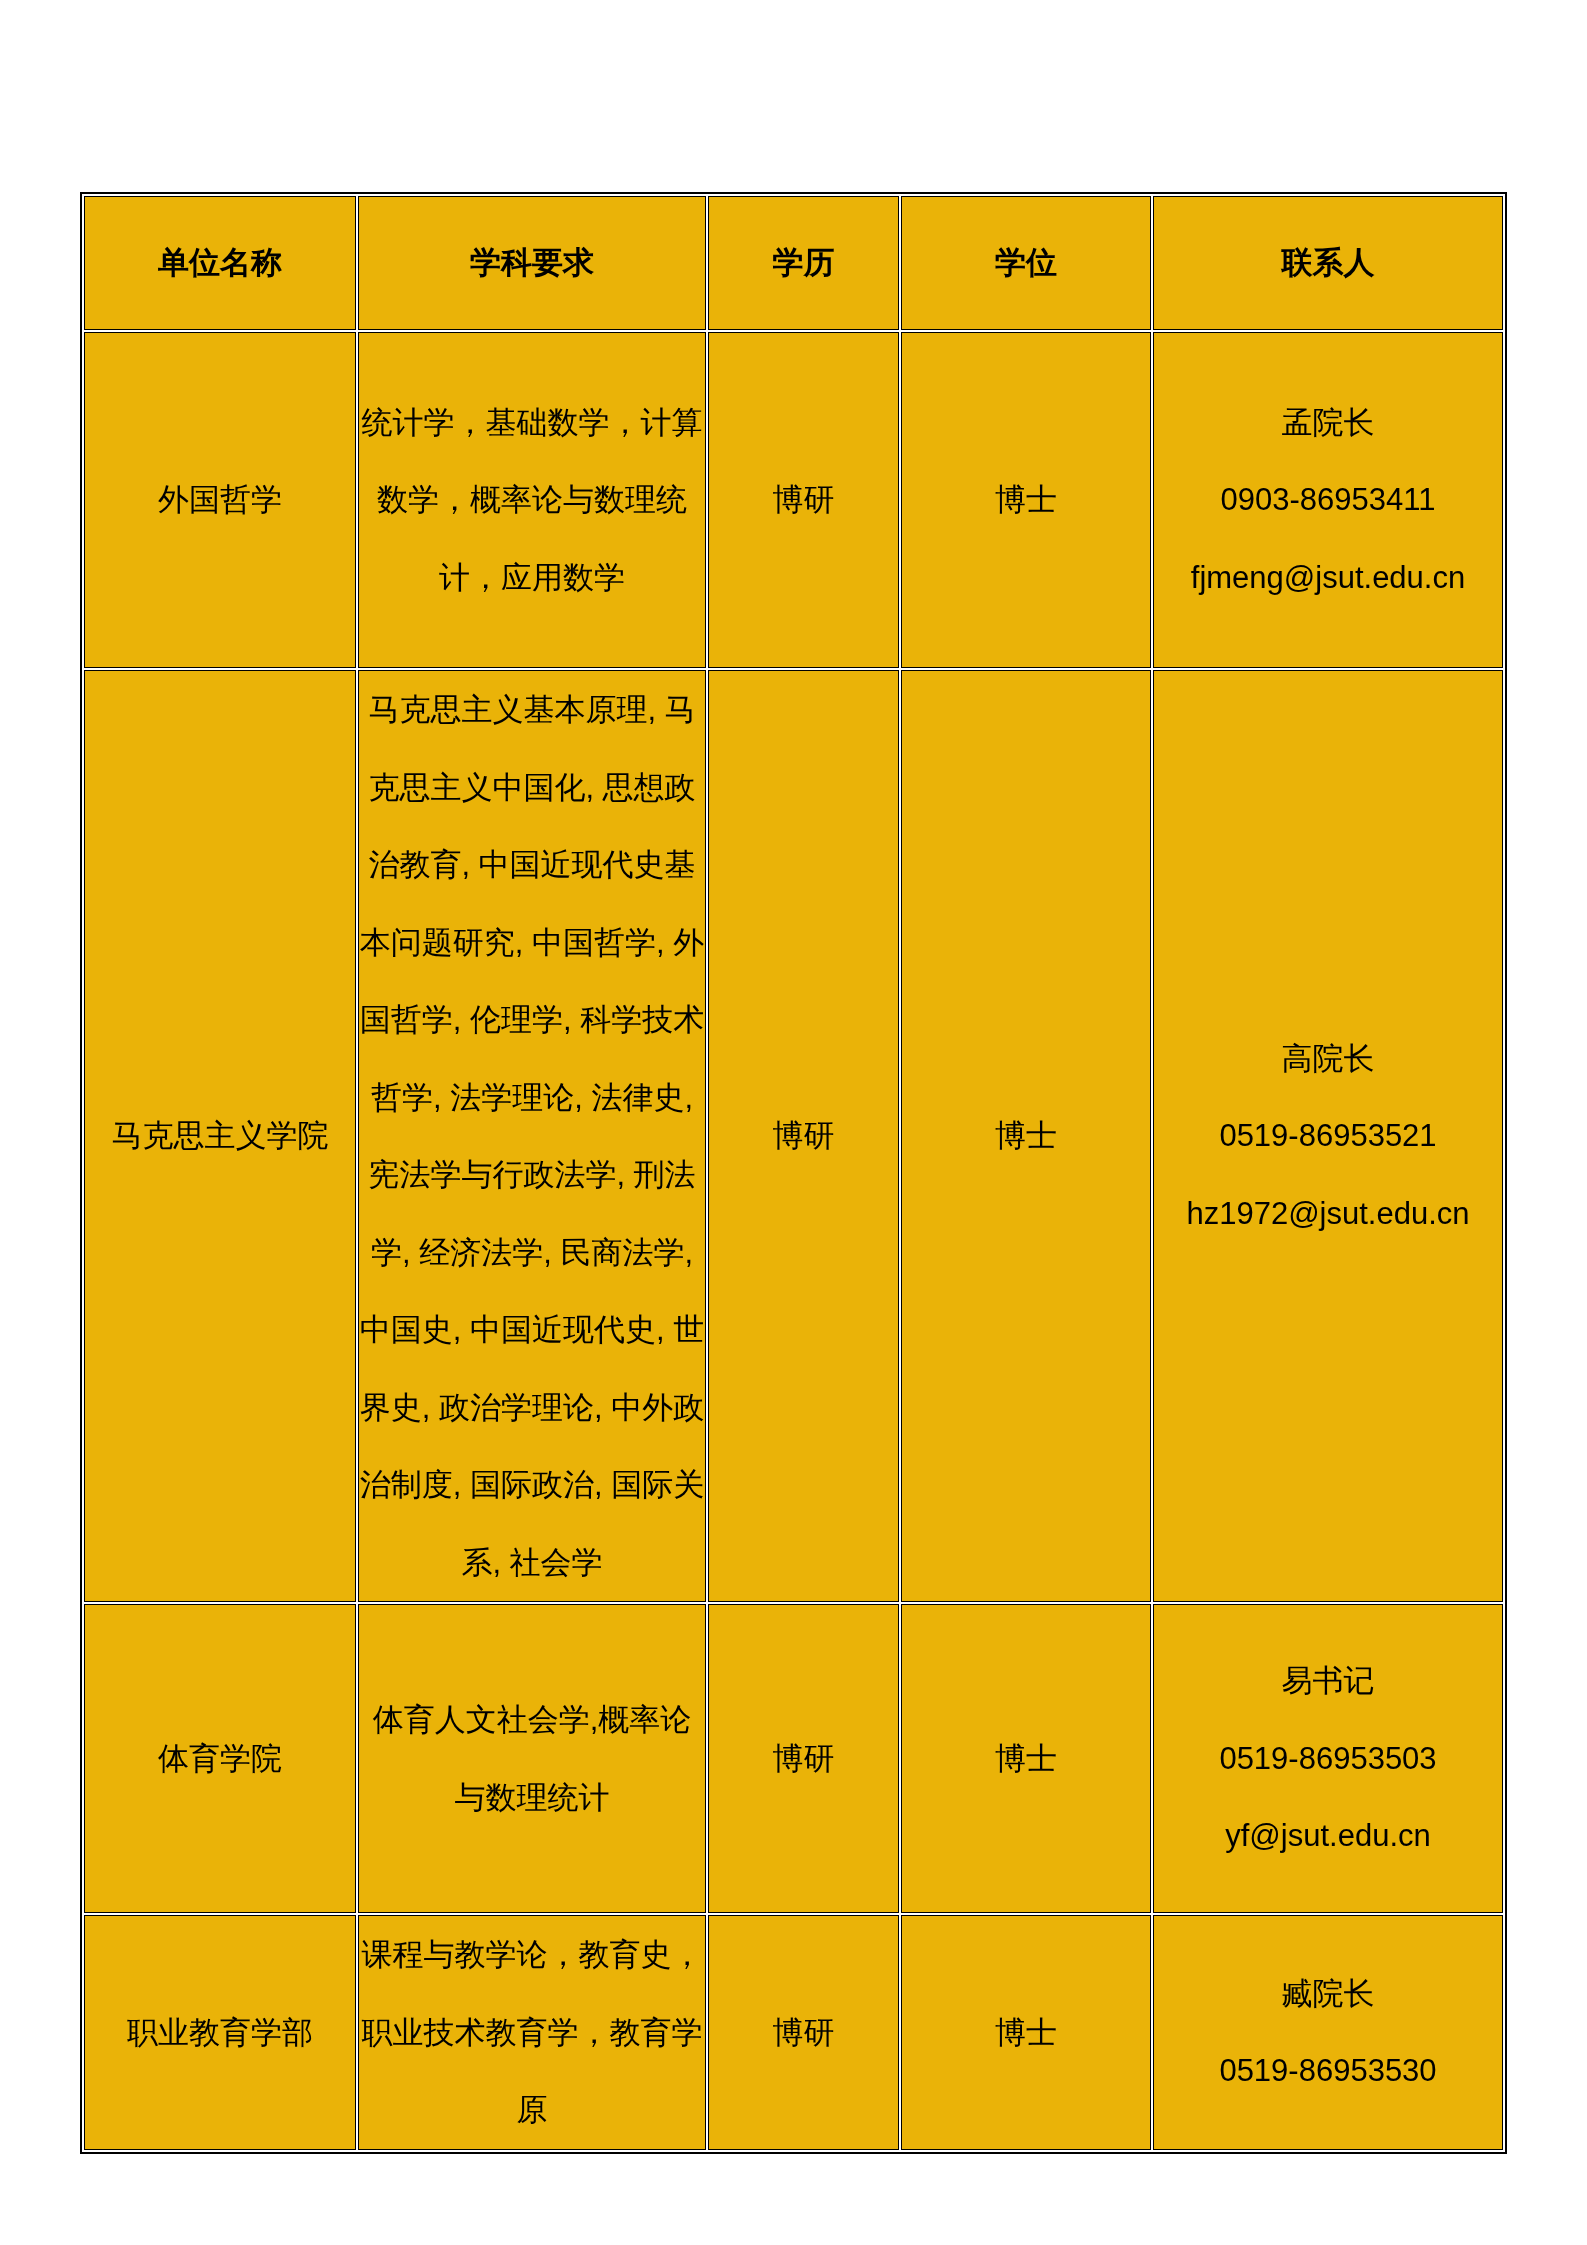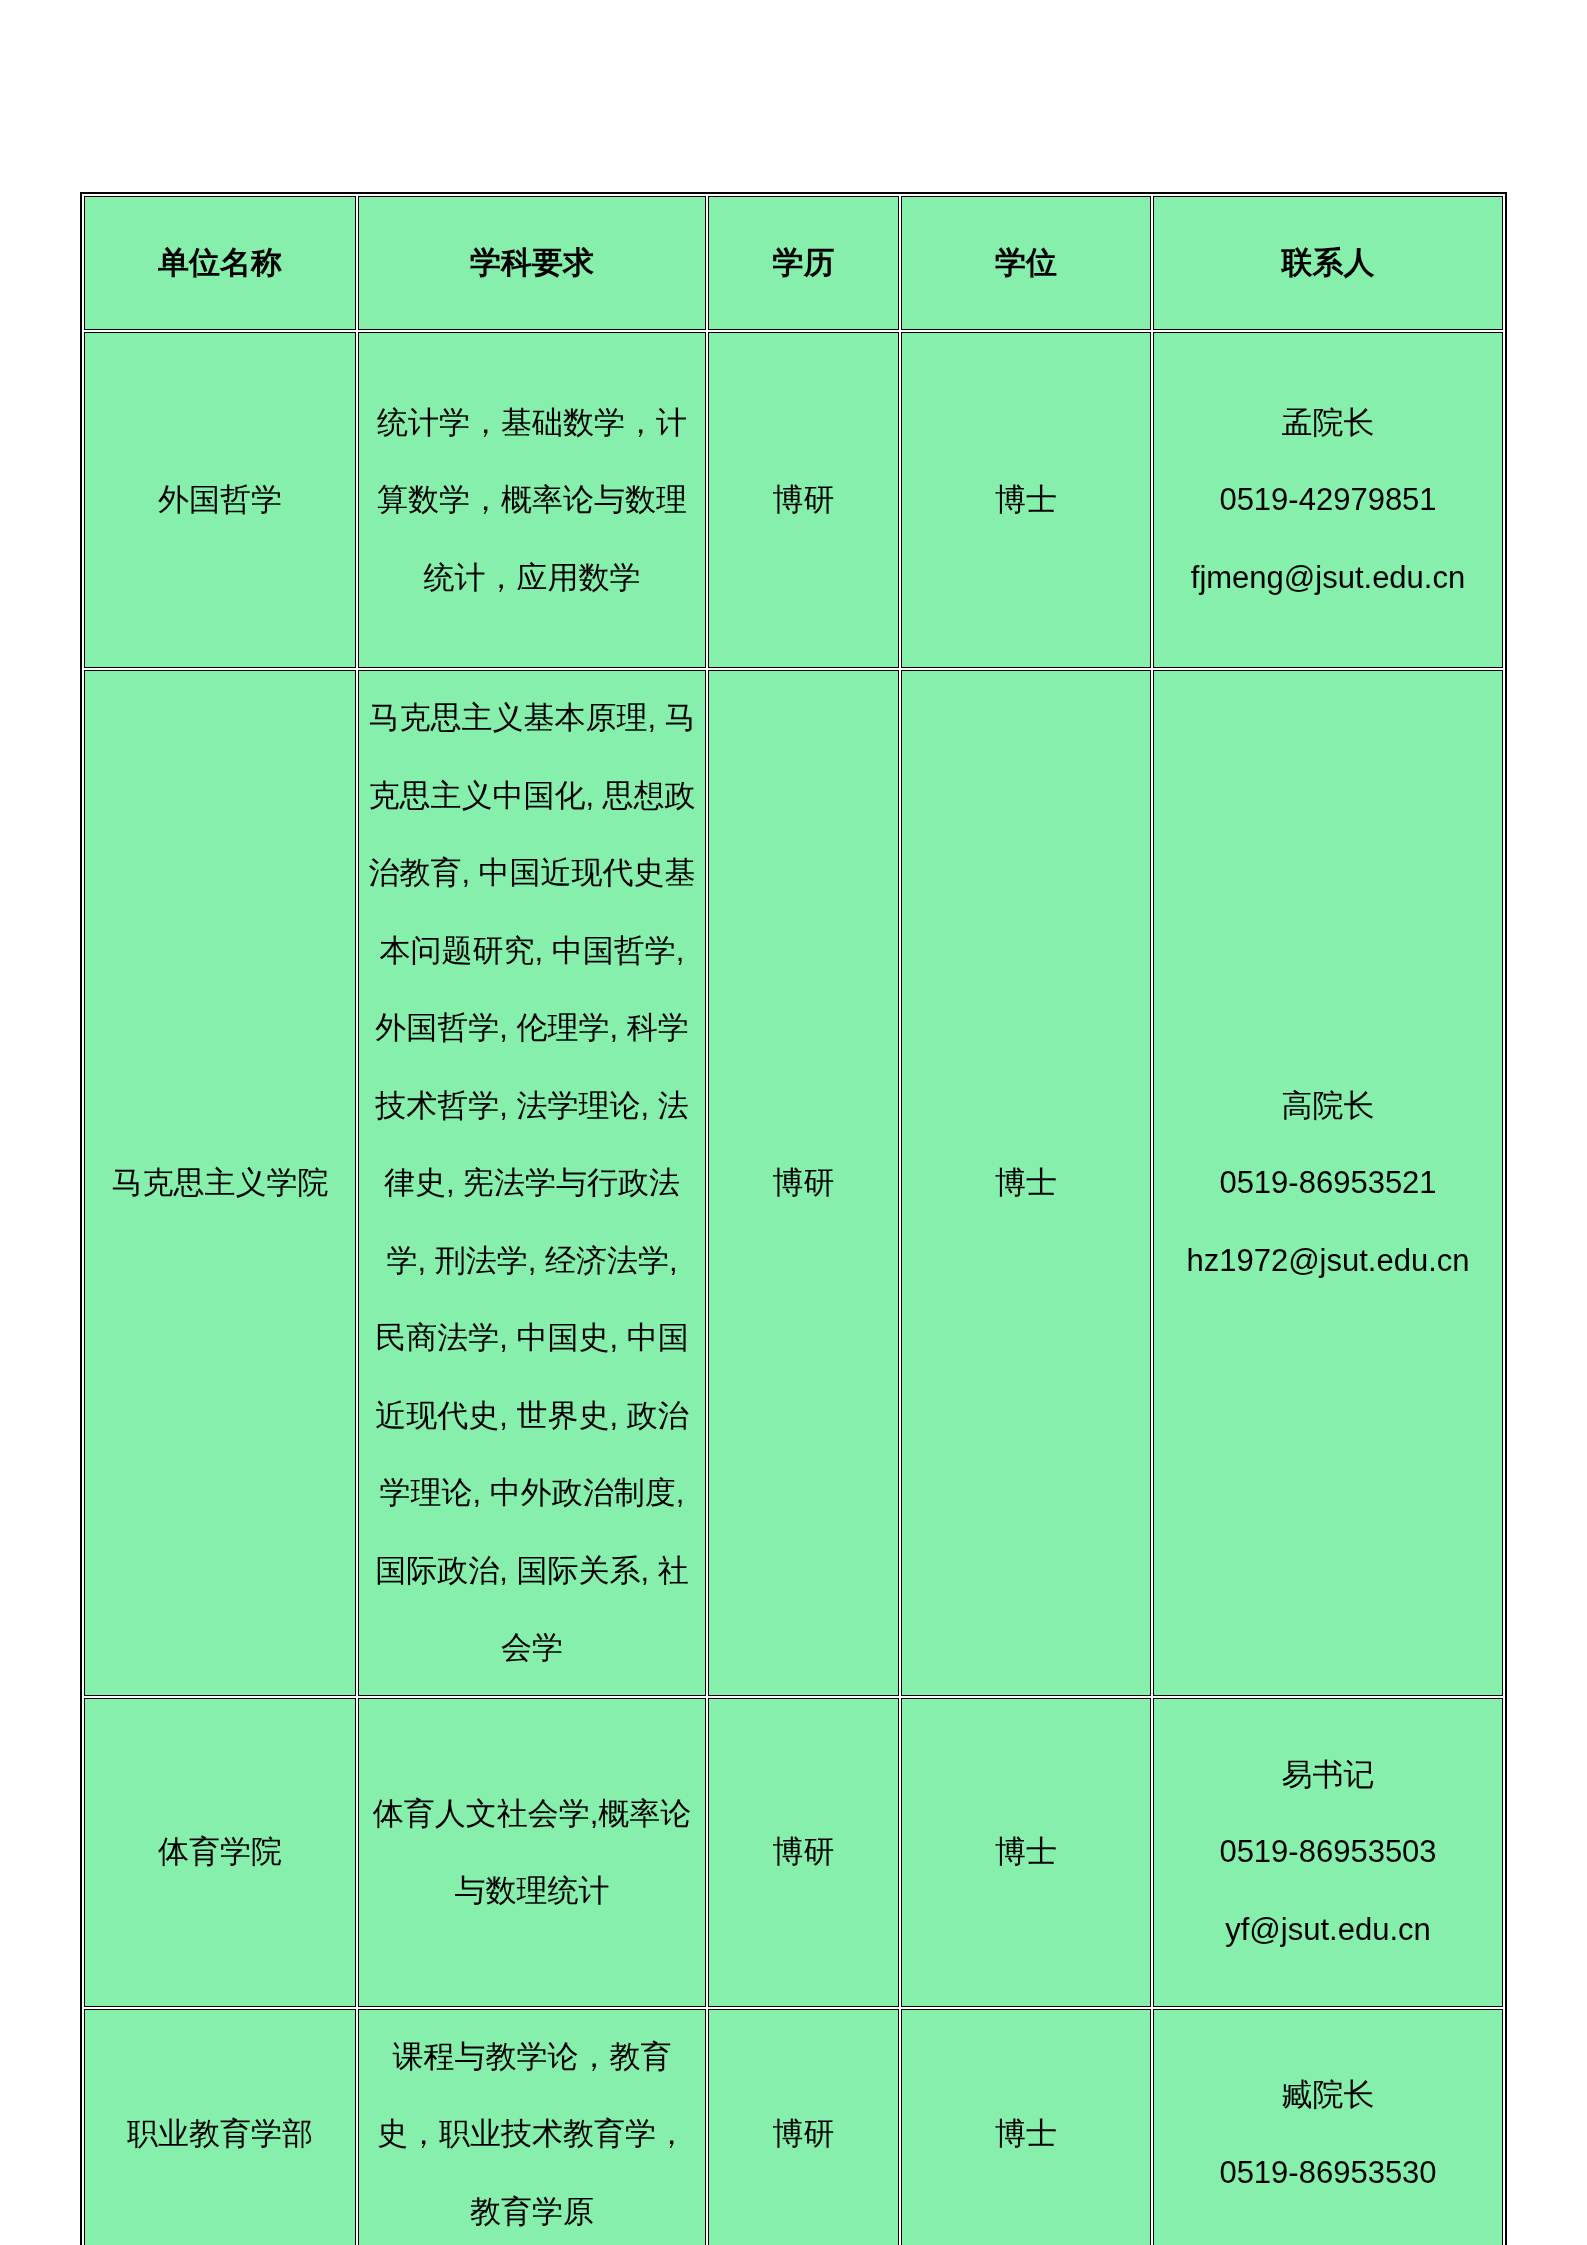--- a/index.html
+++ b/index.html
@@ -21,27 +21,27 @@
     width: 1426px;
     table-layout: fixed;
     border-collapse: separate;
     border-spacing: 2.5px;
     border: 2px solid #000000;
     background: #ffffff;
   }
   table.doc-table td {
     box-sizing: border-box;
     border: 1.5px solid #000000;
-    background: #86efac;
+    background: #eab308;
     vertical-align: middle;
     text-align: center;
     font-size: 31px;
     line-height: 2.5;
     overflow: hidden;
-    padding: 8px;
+    padding: 0;
   }
   tr.hdr-row td {
     height: 134px;
     font-weight: bold;
     line-height: 1.2;
   }
   tr.row-1 td { height: 336px; }
   tr.row-2 td { height: 930px; }
   tr.row-3 td { height: 309px; }
   tr.row-4 td { height: 186px; }
@@ -72,21 +72,21 @@
     <td>联系人</td>
   </tr>
 
   <tr class="row-1">
     <td class="cell-unit">外国哲学</td>
     <td class="cell-discipline">统计学，基础数学，计算数学，概率论与数理统计，应用数学</td>
     <td>博研</td>
     <td>博士</td>
     <td class="cell-contact">
       <div class="contact-line">孟院长</div>
-      <div class="contact-line">0519-42979851</div>
+      <div class="contact-line">0903-86953411</div>
       <div class="contact-line">fjmeng@jsut.edu.cn</div>
     </td>
   </tr>
 
   <tr class="row-2">
     <td class="cell-unit">马克思主义学院</td>
     <td class="cell-discipline">马克思主义基本原理, 马克思主义中国化, 思想政治教育, 中国近现代史基本问题研究, 中国哲学, 外国哲学, 伦理学, 科学技术哲学, 法学理论, 法律史, 宪法学与行政法学, 刑法学, 经济法学, 民商法学, 中国史, 中国近现代史, 世界史, 政治学理论, 中外政治制度, 国际政治, 国际关系, 社会学</td>
     <td>博研</td>
     <td>博士</td>
     <td class="cell-contact">

